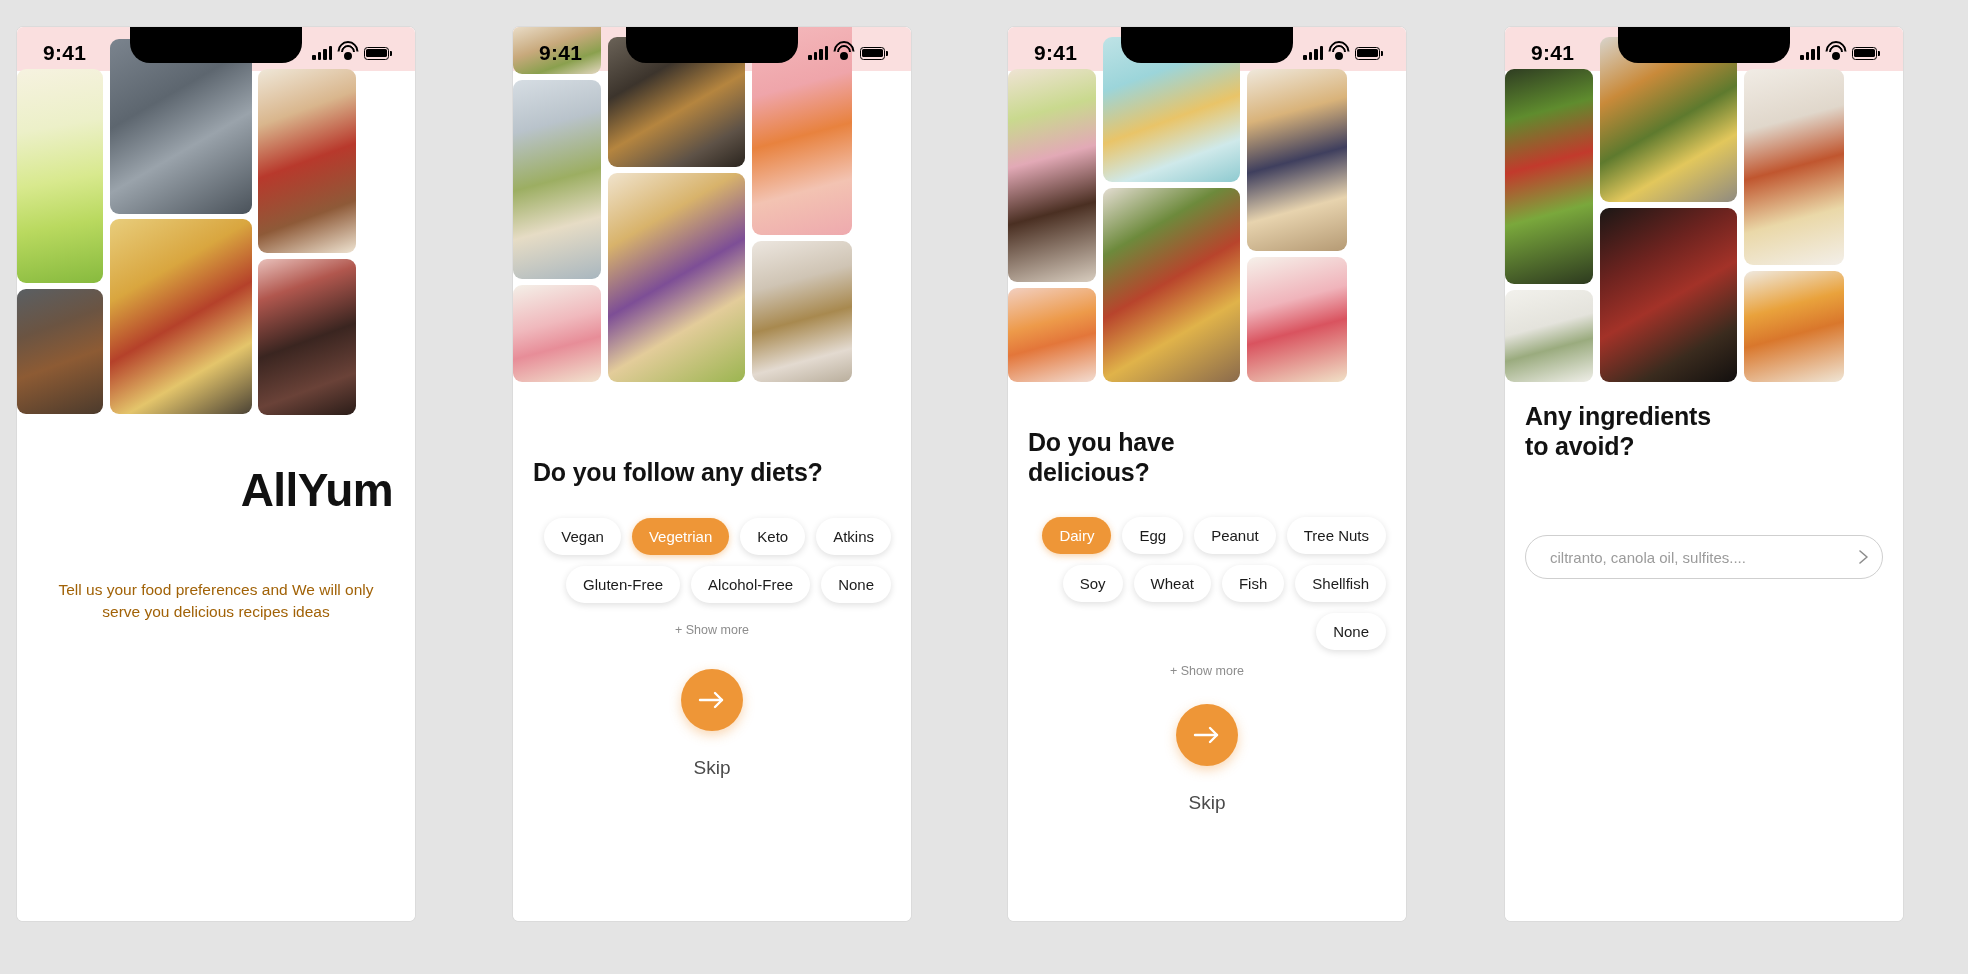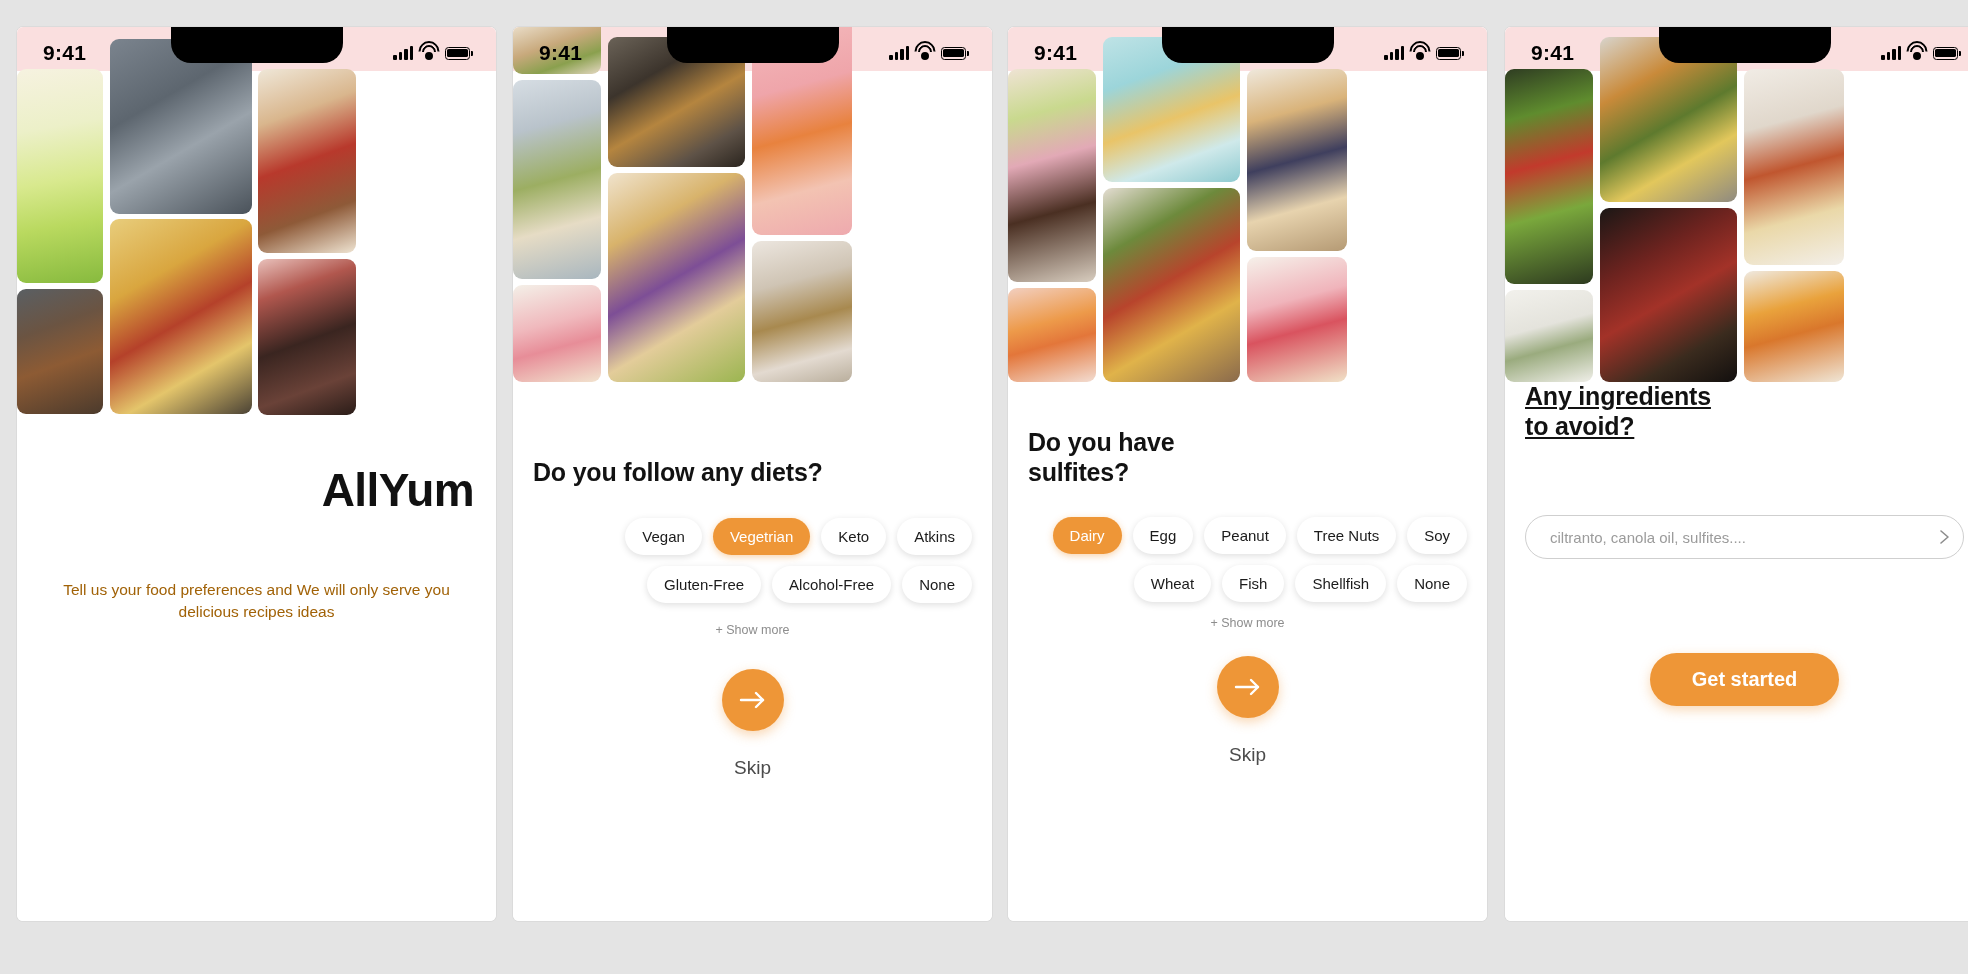--- a/index.html
+++ b/index.html
@@ -9,21 +9,21 @@
     font-family:"Liberation Sans","DejaVu Sans",sans-serif;
     overflow:hidden;
     position:relative;
   }
   .board{position:absolute;inset:0;display:flex;align-items:flex-start;}
 
   
   .phone{
     position:absolute;
     top:27px;
-    width:479px;height:894px;
+    width:398px;height:894px;
     background:#ffffff;
     border-radius:6px;
     overflow:hidden;
     box-shadow:0 0 0 1px rgba(0,0,0,.04);
   }
   #phone1{left:17px;}
   #phone2{left:513px;}
   #phone3{left:1008px;}
   #phone4{left:1505px;}
 
@@ -312,21 +312,21 @@
           </div>
         <div class="batt">
             <b></b>
           </div>
       </div>
     </div>
 
     <div class="content" style="top:355px;padding:0 20px;box-sizing:border-box;">
       <div class="screen-title" style="margin-top:46px;">
         <div>Do you have</div>
-        <div>sulfites?</div>
+        <div>delicious?</div>
       </div>
 
       <div class="chips center" style="margin-top:30px;">
         <div class="chip active">Dairy</div>
         <div class="chip">Egg</div>
         <div class="chip">Peanut</div>
         <div class="chip">Tree Nuts</div>
         <div class="chip">Soy</div>
         <div class="chip">Wheat</div>
         <div class="chip">Fish</div>
@@ -384,33 +384,30 @@
             <span class="w2"></span>
             <span class="w3"></span>
           </div>
         <div class="batt">
             <b></b>
           </div>
       </div>
     </div>
 
     <div class="content" style="top:355px;padding:0 20px;box-sizing:border-box;">
-      <div class="screen-title" style="text-decoration:underline;">
+      <div class="screen-title" style="margin-top:20px;">
         <div>Any ingredients</div>
         <div>to avoid?</div>
       </div>
 
       <div class="searchbox" style="margin-top:74px;">
         <input type="text" placeholder="ciltranto, canola oil, sulfites...." style="">
         <span class="chev">
           <svg width="18" height="18" viewBox="0 0 18 18" fill="none">
             <path d="M6 3l7 6-7 6" stroke="#8d8d8d" stroke-width="1.6" stroke-linecap="round" stroke-linejoin="round"></path>
           </svg>
         </span>
       </div>
 
-      <div style="margin-top:94px;">
-        <button class="primary">Get started</button>
-      </div>
     </div>
   </div>
 
 </div>
 
 </body></html>

